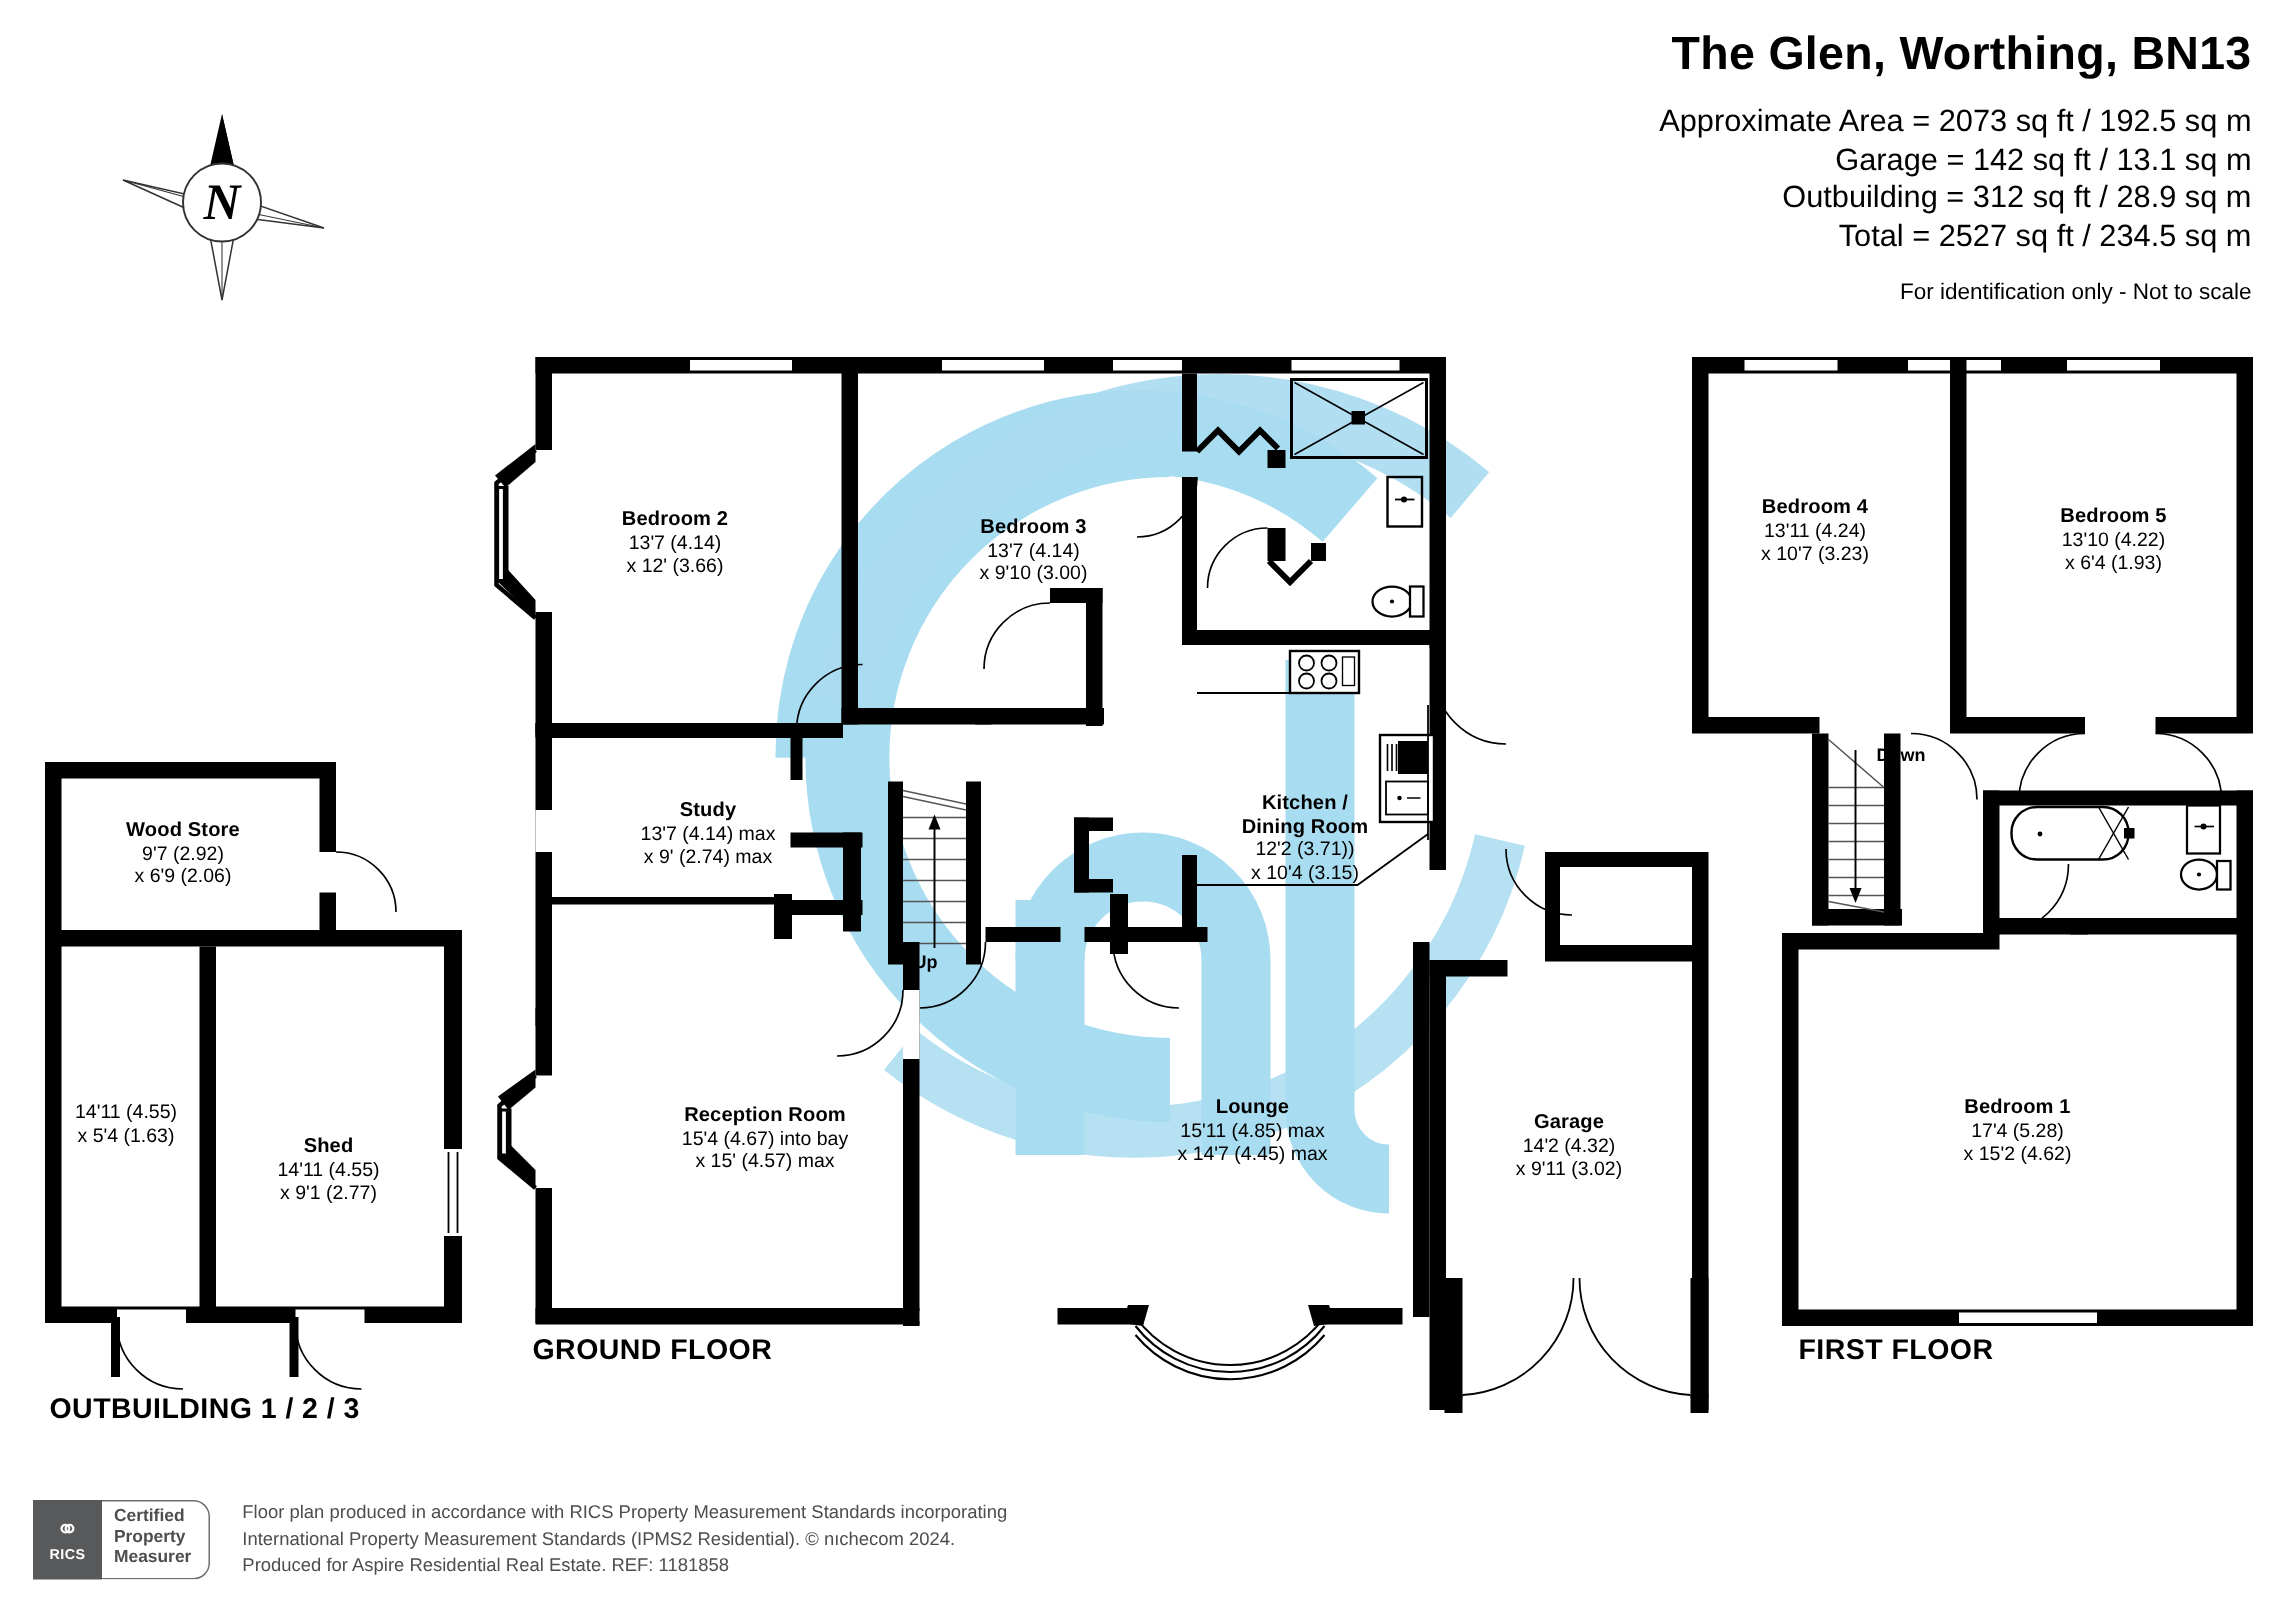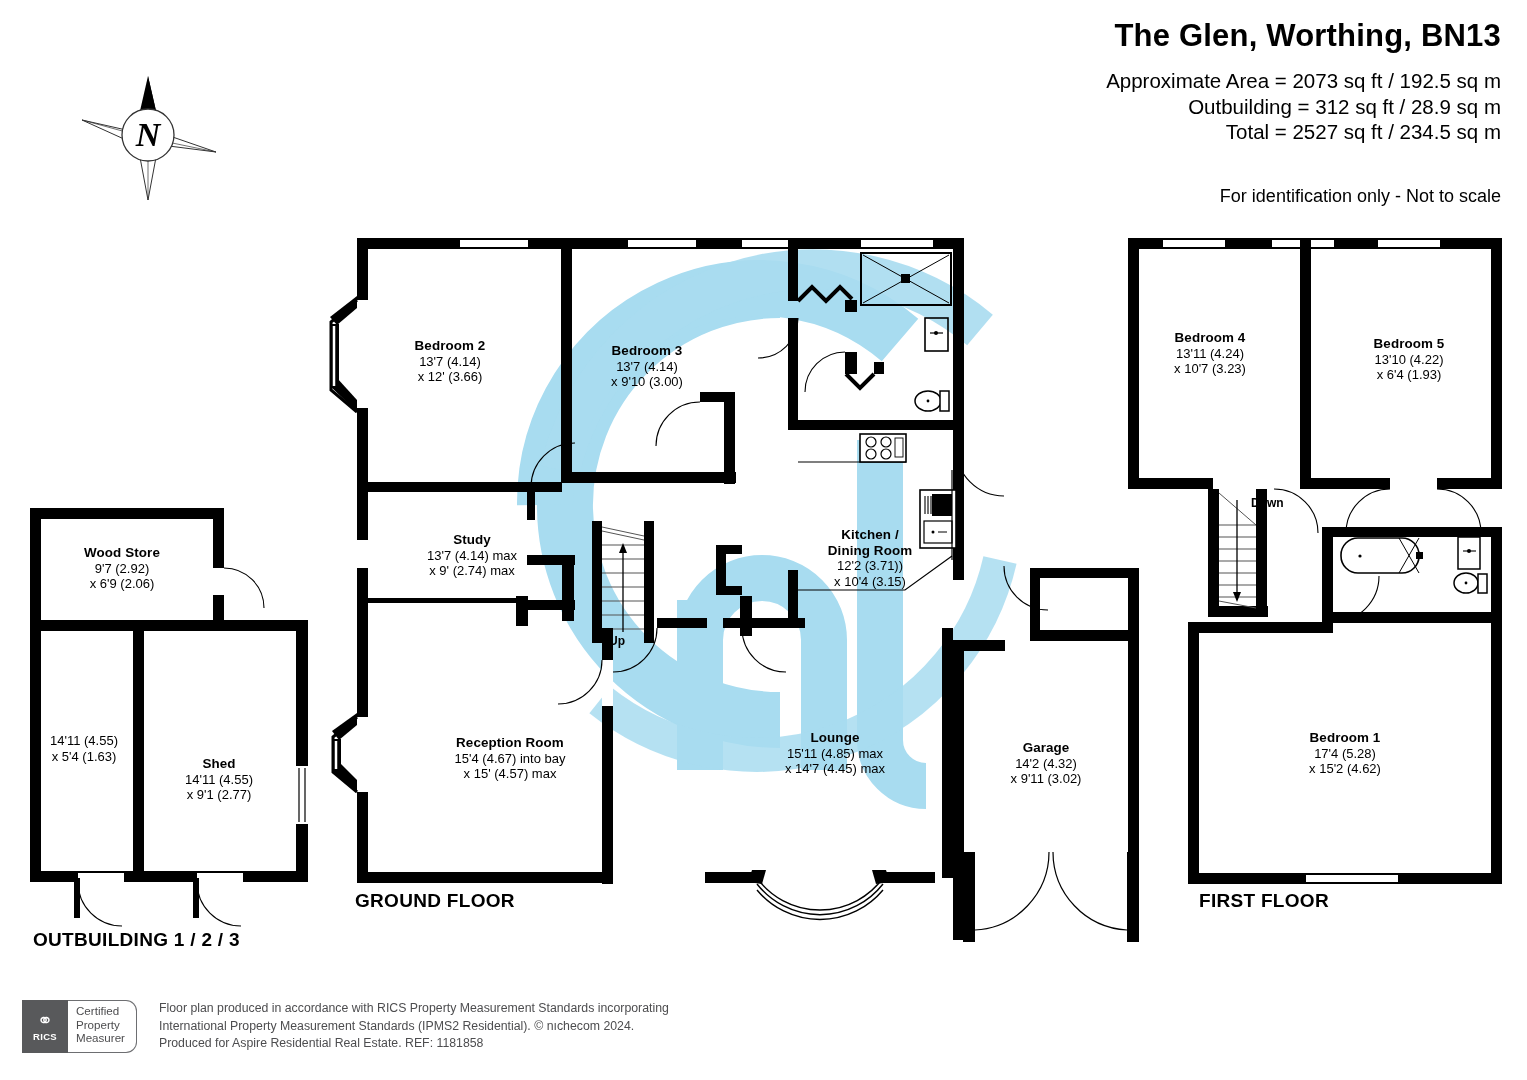--- a/index.html
+++ b/index.html
@@ -6,45 +6,46 @@
   html,body{margin:0;padding:0;background:#ffffff;}
   body{
     width:1527px;height:1080px;position:relative;overflow:hidden;
     font-family:"Liberation Sans","DejaVu Sans",sans-serif;
     color:#000;
   }
   #plan{position:absolute;left:0;top:0;width:1527px;height:1080px;}
   .hdr{position:absolute;right:26px;text-align:right;}
   #title{top:18px;font-size:31px;font-weight:bold;letter-spacing:.2px;}
   #areas{top:68px;font-size:20.5px;line-height:25.5px;}
-  #disclaimer{top:186px;font-size:18px;}
+  #disclaimer{top:186px;font-size:15px;}
   .flabel{position:absolute;font-size:19px;font-weight:bold;letter-spacing:.3px;}
   #lbl-ground{left:355px;top:890px;}
   #lbl-first{left:1199px;top:890px;}
   #lbl-out{left:33px;top:929px;}
   .room{position:absolute;text-align:center;font-size:13px;line-height:15.6px;white-space:nowrap;}
   .room b{font-size:13.4px;display:block;letter-spacing:.1px;}
   .stair-t{position:absolute;font-size:12px;font-weight:bold;}
   
   #footer{position:absolute;left:22px;top:1000px;display:flex;align-items:flex-start;}
   #rics{display:flex;height:53px;}
   #rics-mark{width:46px;background:#58595b;display:flex;flex-direction:column;
      align-items:center;justify-content:center;color:#fff;}
   #rics-mark .rlogo{font-size:19px;line-height:19px;}
   #rics-mark .rtxt{font-size:9.5px;font-weight:bold;letter-spacing:.3px;margin-top:1px;}
   #rics-cert{border:1.6px solid #6d6e71;border-left:none;border-radius:0 11px 11px 0;
-     padding:3px 11px 3px 8px;font-size:11.6px;font-weight:normal;line-height:13.6px;color:#4d4d4f;}
+     padding:3px 11px 3px 8px;font-size:11.6px;font-weight:bold;line-height:13.6px;color:#4d4d4f;}
   #fine{margin-left:22px;font-size:12.3px;line-height:17.5px;color:#4d4d4f;}
 </style>
 </head>
 <body>
 
 <div class="hdr" id="title">The Glen, Worthing, BN13</div>
 <div class="hdr" id="areas">
     <div>Approximate Area = 2073 sq ft / 192.5 sq m</div>
+    <div>Garage = 142 sq ft / 13.1 sq m</div>
     <div>Outbuilding = 312 sq ft / 28.9 sq m</div>
     <div>Total = 2527 sq ft / 234.5 sq m</div>
   </div>
 <div class="hdr" id="disclaimer">For identification only - Not to scale</div>
 
 <svg id="plan" viewBox="0 0 1527 1080">
   <defs>
     <g id="doorArcR">
       <path d="M0,0 A34,34 0 0,1 34,34" fill="none" stroke="#000" stroke-width="1.2"></path>
       <line x1="0" y1="0" x2="0" y2="0" stroke="#000" stroke-width="1.2"></line>
@@ -347,21 +348,21 @@
 <div class="flabel" id="lbl-out">OUTBUILDING 1 / 2 / 3</div>
 
 <div class="stair-t" style="left:609px;top:634px;">Up</div>
 <div class="stair-t" style="left:1251px;top:496px;">Down</div>
 
 <div class="room" style="left:375px;top:338px;width:150px;">
     <b>Bedroom 2</b>
     <div>13'7 (4.14)</div>
     <div>x 12' (3.66)</div>
   </div>
-<div class="room" style="left:572px;top:343px;width:150px;">
+<div class="room" style="left:572px;top:343px;width:150px;padding-left:42px;">
     <b>Bedroom 3</b>
     <div>13'7 (4.14)</div>
     <div>x 9'10 (3.00)</div>
   </div>
 <div class="room" style="left:382px;top:532px;width:180px;">
     <b>Study</b>
     <div>13'7 (4.14) max</div>
     <div>x 9' (2.74) max</div>
   </div>
 <div class="room" style="left:780px;top:527px;width:180px;">

